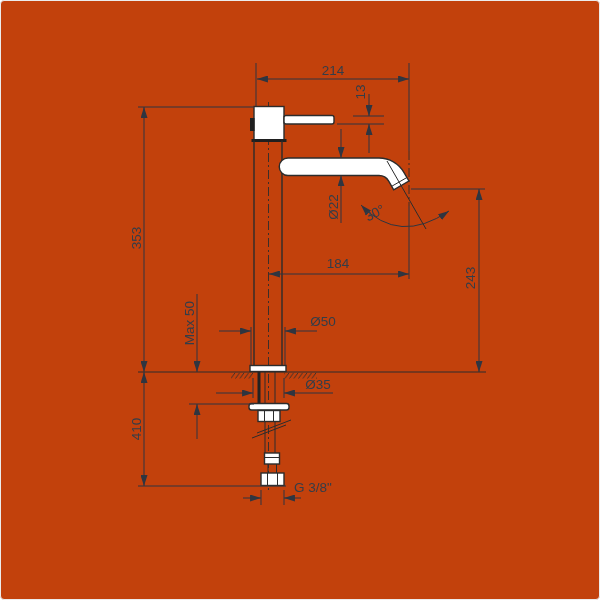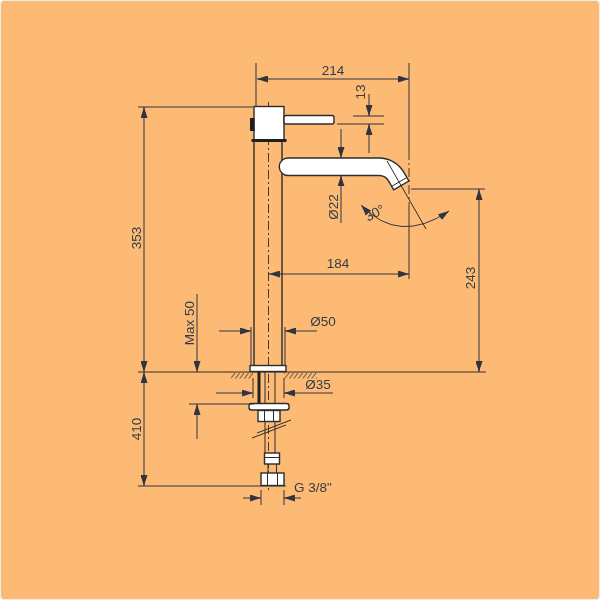--- a/index.html
+++ b/index.html
@@ -1,16 +1,16 @@
 <!DOCTYPE html>
 <html><head>
 <meta charset="utf-8">
 <style>
   html,body{margin:0;padding:0;background:#fff;}
-  #stage{position:relative;width:600px;height:600px;background:#fdba74;
+  #stage{position:relative;width:600px;height:600px;background:#c2410c;
          border:1px solid #ececec;box-sizing:border-box;border-radius:4px;
          font-family:"Liberation Sans",sans-serif;}
   svg{position:absolute;left:0;top:0;}
   .obj   {stroke:#2c2c2c;stroke-width:1.4;fill:none;}
   .objf  {stroke:#2c2c2c;stroke-width:1.4;fill:#ffffff;}
   .thick {stroke:#1f1f1f;stroke-width:3;fill:none;}
   .thin  {stroke:#2c2c2c;stroke-width:1;fill:none;}
   .dim   {stroke:#2f3540;stroke-width:1;fill:none;}
   .cl    {stroke:#2c2c2c;stroke-width:0.9;fill:none;stroke-dasharray:9 3 2 3;}
   .hatchrect{fill:url(#hatch);stroke:none;}

